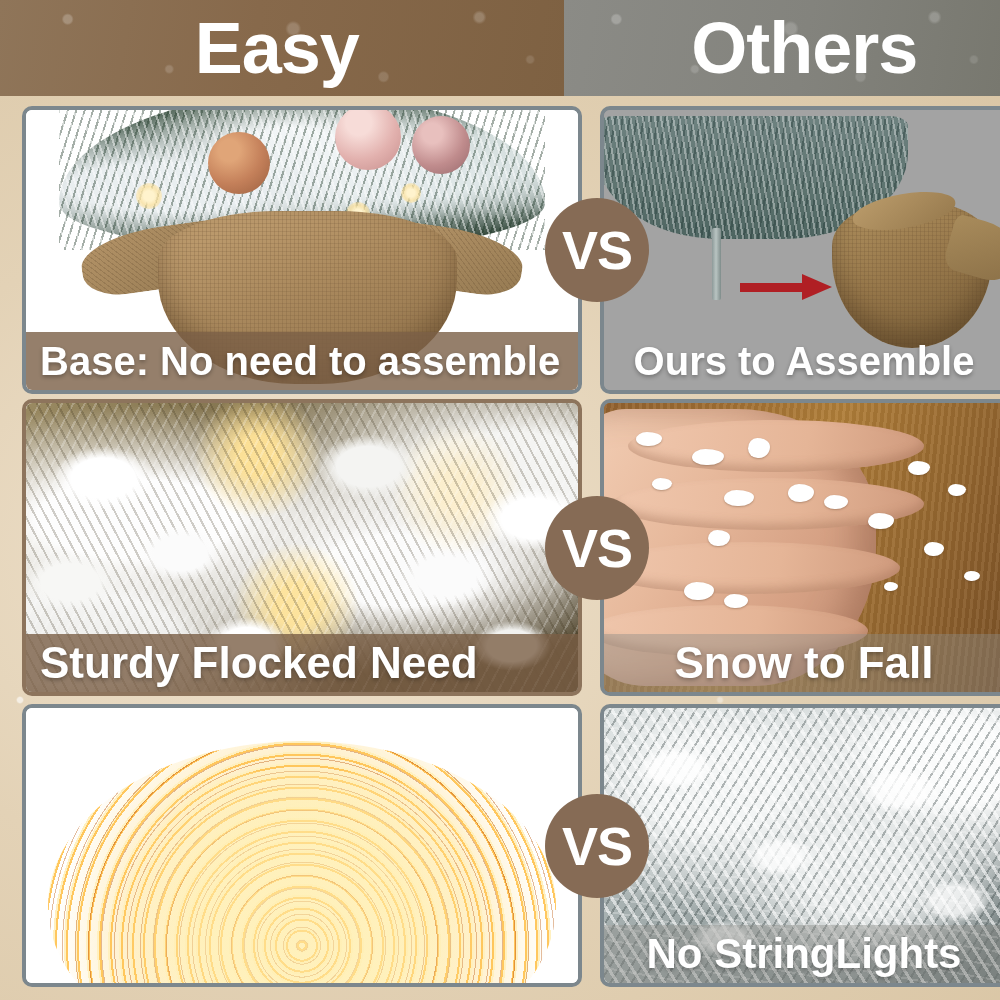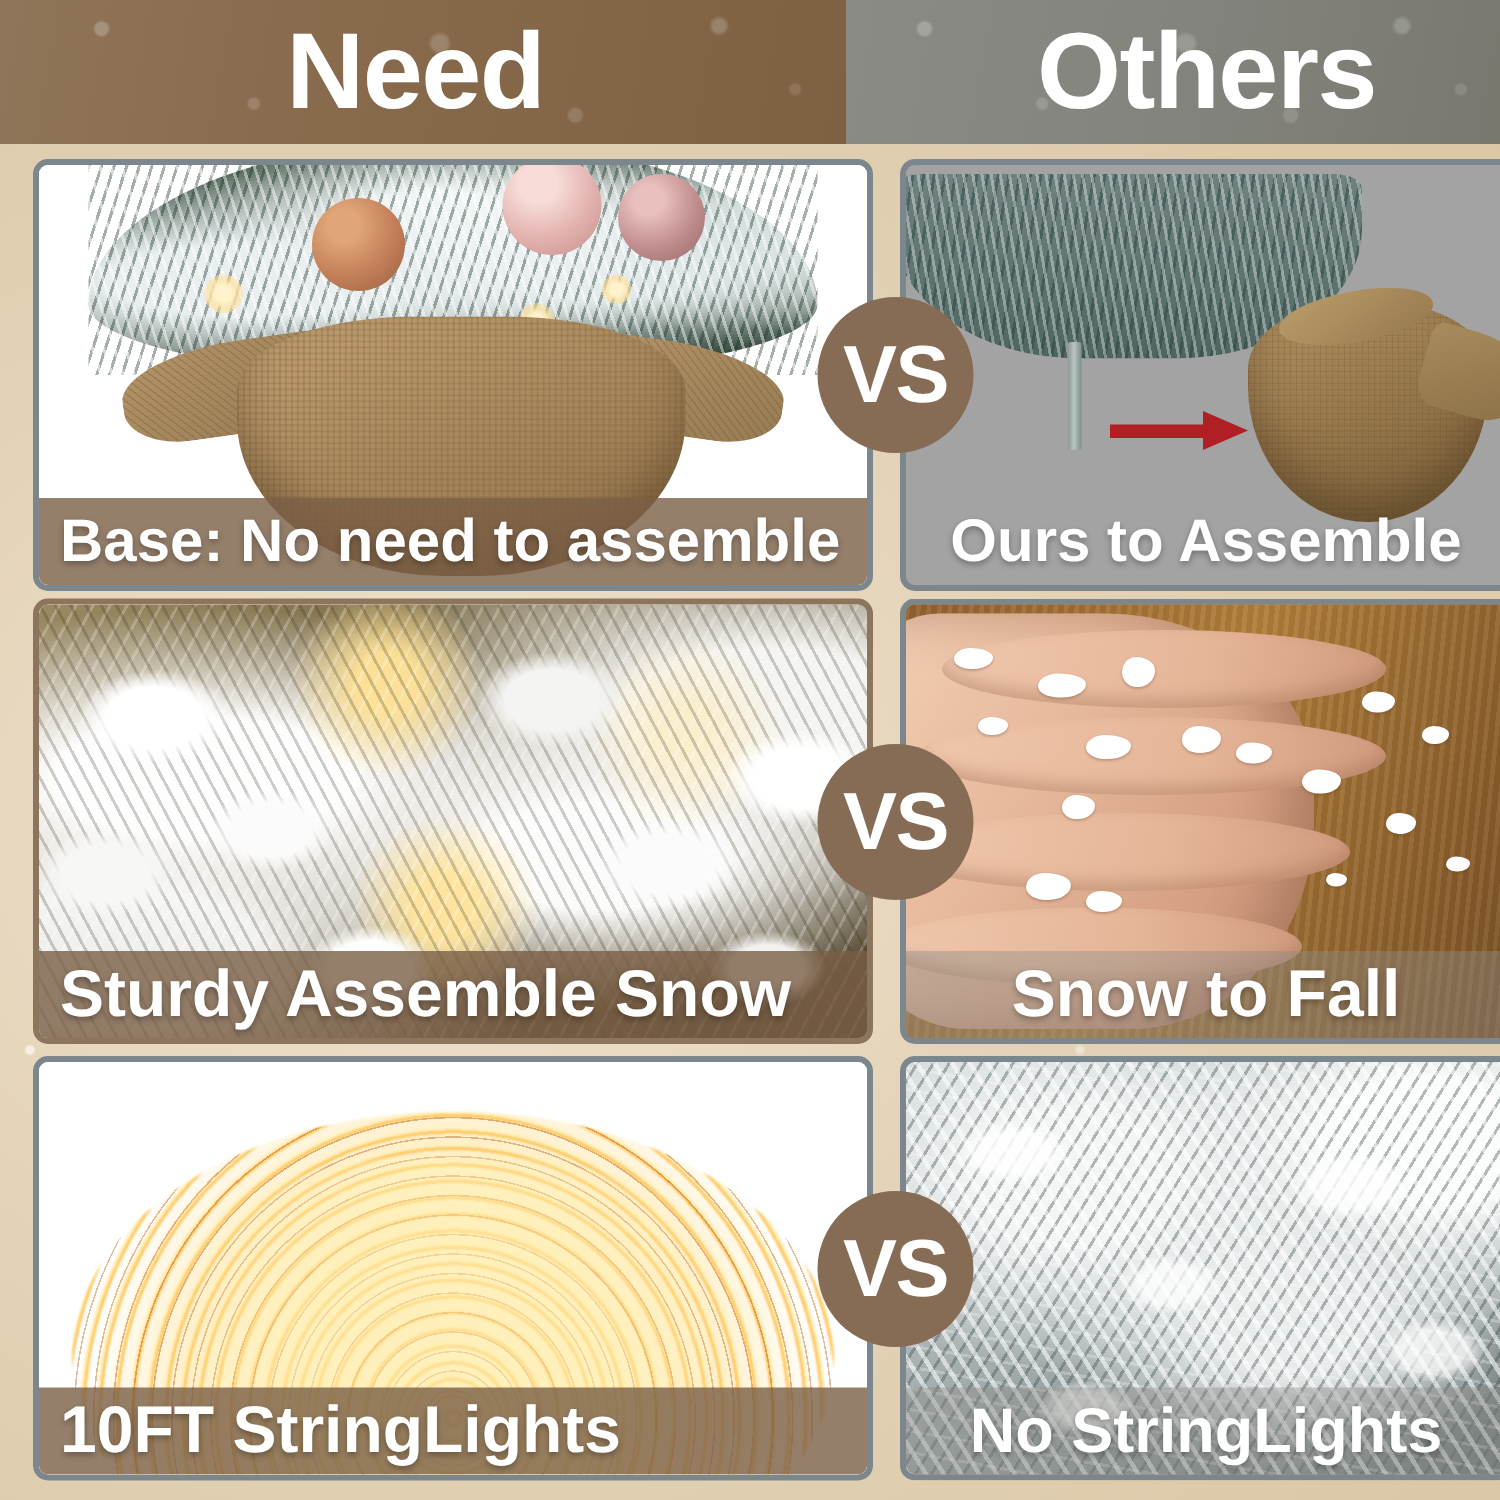--- a/index.html
+++ b/index.html
@@ -443,21 +443,21 @@
 </style>
 </head>
 <body>
 
 <div id="page">
 
   <div class="bg-speckles"></div>
 
   <div class="header">
     <div class="header-half header-left">
-      <div class="header-title">Need</div>
+      <div class="header-title">Easy</div>
     </div>
     <div class="header-half header-right">
       <div class="header-title">Others</div>
     </div>
   </div>
 
   <div class="grid">
 
     <div class="row row-0">
 
@@ -505,21 +505,21 @@
     </div>
 
     <div class="row row-1">
 
       <div class="card card-left">
         <div class="card-photo photo-flocked">
           <div class="pf-needles"></div>
           <div class="pf-tufts"></div>
         </div>
         <div class="card-label label-brown label-left fs-44">
-          <span>Sturdy Assemble Snow</span>
+          <span>Sturdy Flocked Need</span>
         </div>
       </div>
 
       <div class="card card-right">
         <div class="card-photo photo-hand">
           <div class="ph-wood"></div>
           <div class="ph-hand"></div>
           <div class="ph-finger" style="top:6%;  left:6%;  width:74%;"></div>
           <div class="ph-finger" style="top:26%; left:2%;  width:78%;"></div>
           <div class="ph-finger" style="top:48%; left:-2%; width:76%;"></div>
@@ -552,23 +552,20 @@
     </div>
 
     <div class="row row-2">
 
       <div class="card card-left">
         <div class="card-photo photo-lights">
           <div class="pl-coil"></div>
           <div class="pl-wires"></div>
           <div class="pl-glow"></div>
         </div>
-        <div class="card-label label-brown label-left fs-44">
-          <span>10FT StringLights</span>
-        </div>
       </div>
 
       <div class="card card-right">
         <div class="card-photo photo-nolights">
           <div class="pn-branches"></div>
           <div class="pn-tufts"></div>
         </div>
         <div class="card-label label-gray label-center fs-42">
           <span>No StringLights</span>
         </div>

